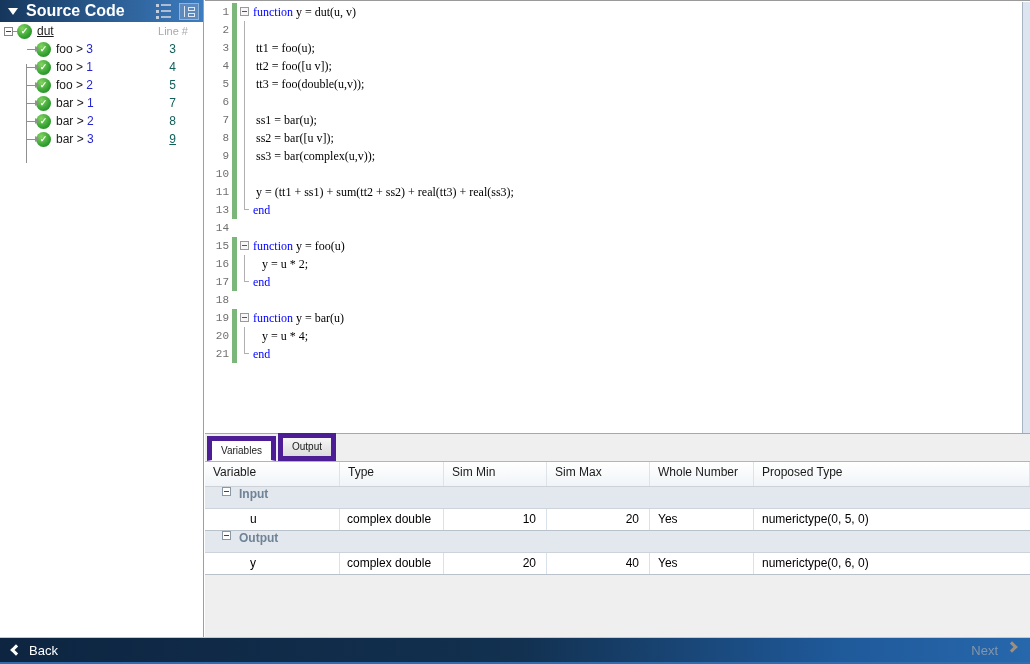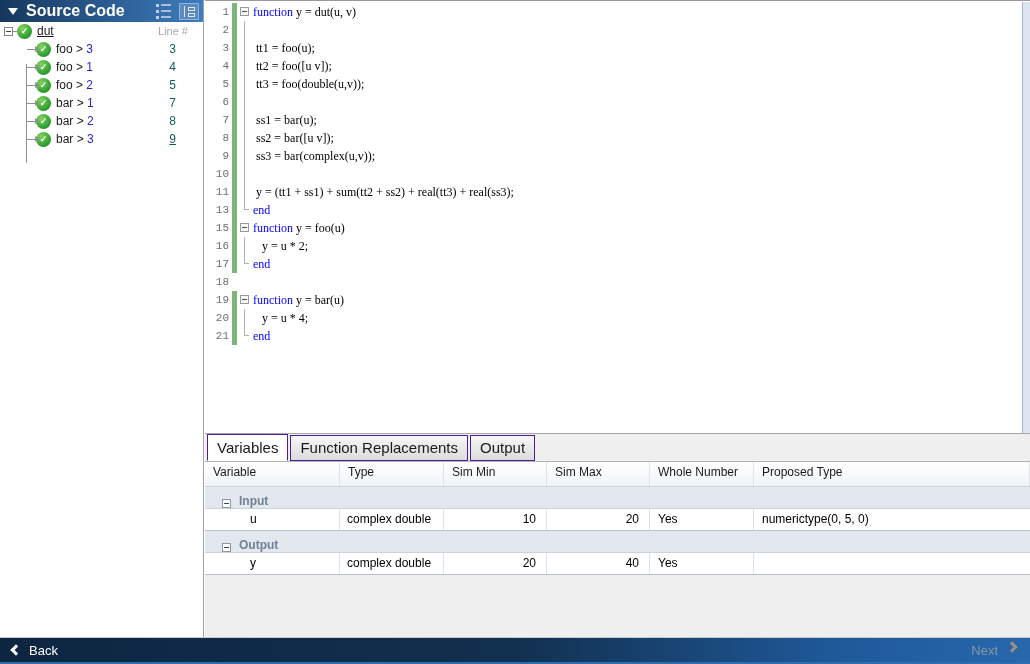--- a/index.html
+++ b/index.html
@@ -67,30 +67,30 @@
   .fold-end { position:absolute; left:7px; top:0; height:9px; width:5px;
               border-left:1px solid #b0b0b0; border-bottom:1px solid #b0b0b0; }
   .ct { white-space:pre;font-family:Liberation Serif, serif; }
   .kw { color:var(--kwc); }
   .pl { color:#000; }
 
   
   .bottom { position:absolute; left:205px; top:433px; width:825px; height:204px;
             background:#efefef; border-top:1px solid #a8a8a8; }
   .tabbar { height:27px; padding:4px 0 0 2px; display:flex; align-items:flex-end; }
-  .tab { font-size:15px; color:#1a1a1a; padding:3px 9px 4px 9px; border:1px solid #4c1d95;
+  .tab { font-size:10px; color:#1a1a1a; padding:3px 9px 4px 9px; border:5px solid #4c1d95;
          background:linear-gradient(#f6f6f6,#dcdcdc); margin-right:2px; cursor:pointer;
          position:relative; }
   .tab.active { background:#fff; border-bottom:1px solid #fff; z-index:2; padding-top:4px; }
   .grid-row { display:grid; grid-template-columns:135px 104px 103px 103px 104px 1fr; }
   .thead { height:26px; background:linear-gradient(#ffffff,#f0f4f8); border-top:1px solid #b4b4b4;
            border-bottom:1px solid #ccd2d8; font-size:12px; color:#1a1a1a; }
   .thead .hc { line-height:21px; padding-left:8px; border-right:1px solid #dde3e9; cursor:pointer; }
   .grp { height:22px; background:#e3e8ee; border-bottom:1px solid #cdd3da; display:flex;
-         align-items:flex-end; padding-left:17px; }
+         align-items:flex-start; padding-left:17px; }
   .grp .minus-box { border-color:#8a97a5; }
   .grp-label { margin-left:8px; font-size:12px; font-weight:bold; color:#6f8296; }
   .drow { height:22px; background:#fff; border-bottom:1px solid #b9c2cb; font-size:12px;
           color:#000; cursor:default; }
   .drow .dc { line-height:21px; border-right:1px solid #d9e2ea; overflow:hidden; }
   .dc.c-var { padding-left:45px; }
   .dc.c-type { padding-left:7px; }
   .dc.c-min, .dc.c-max { text-align:right; padding-right:10px; }
   .dc.c-whole { padding-left:8px; }
   .dc.c-prop { padding-left:8px; border-right:none; }
@@ -280,20 +280,26 @@
         </div>
         <div class="code-line">
           <span class="ln">13</span>
           <span class="cov on"></span>
           <span class="foldm">
             <span class="fold-end"></span>
           </span>
           <span class="ct"><span class="kw">end</span></span>
         </div>
         <div class="code-line">
+          <span class="ln">14</span>
+          <span class="cov"></span>
+          <span class="foldm"></span>
+          <span class="ct"></span>
+        </div>
+        <div class="code-line">
           <span class="ln">15</span>
           <span class="cov on"></span>
           <span class="foldm">
             <span class="fold-box"></span>
           </span>
           <span class="ct"><span class="kw">function</span><span class="pl"> y = foo(u)</span></span>
         </div>
         <div class="code-line">
           <span class="ln">16</span>
           <span class="cov on"></span>
@@ -340,21 +346,20 @@
           </span>
           <span class="ct"><span class="kw">end</span></span>
         </div>
       </div>
     <div class="vscroll"></div>
   </div>
 
   <div class="bottom">
     <div class="tabbar">
       <span class="tab active">Variables</span>
-      <span class="tab">Function Replacements</span>
       <span class="tab">Output</span>
     </div>
     <div class="grid-row thead">
       <span class="hc">Variable</span>
       <span class="hc">Type</span>
       <span class="hc">Sim Min</span>
       <span class="hc">Sim Max</span>
       <span class="hc">Whole Number</span>
       <span class="hc">Proposed Type</span>
     </div>
@@ -374,20 +379,21 @@
         <div class="grp">
           <span class="minus-box"></span>
           <span class="grp-label">Output</span>
         </div>
         <div class="grid-row drow">
           <span class="dc c-var">y</span>
           <span class="dc c-type">complex double</span>
           <span class="dc c-min">20</span>
           <span class="dc c-max">40</span>
           <span class="dc c-whole">Yes</span>
+          <span class="dc c-prop">numerictype(0, 6, 0)</span>
         </div>
       </div>
   </div>
 
   <div class="footer">
     <span class="back-btn">
       <span class="chev left"></span>
       <span class="back-label">Back</span>
     </span>
     <span class="next-btn">

